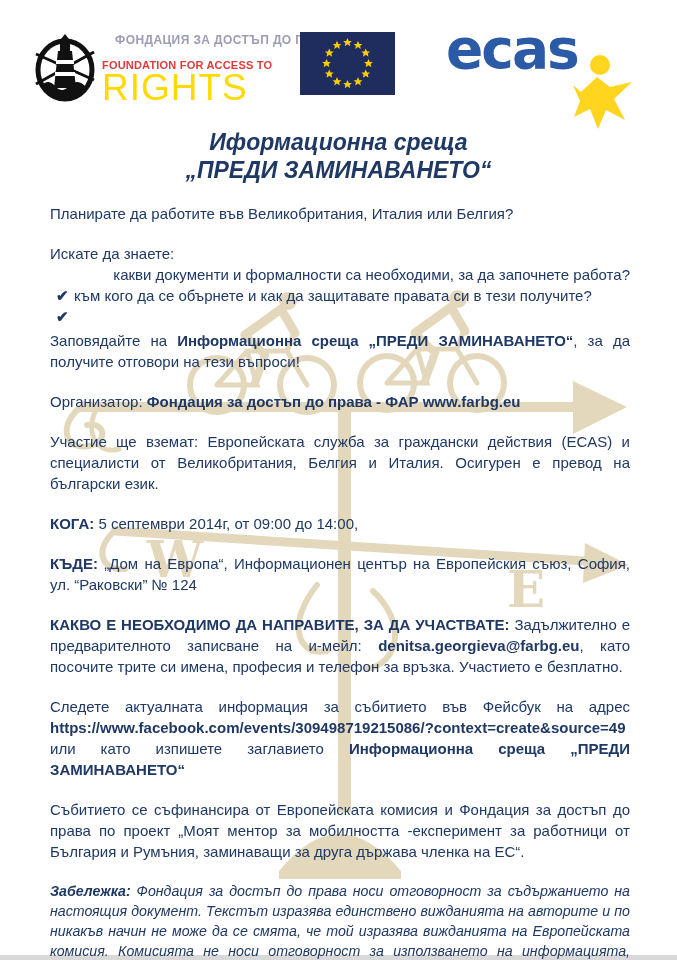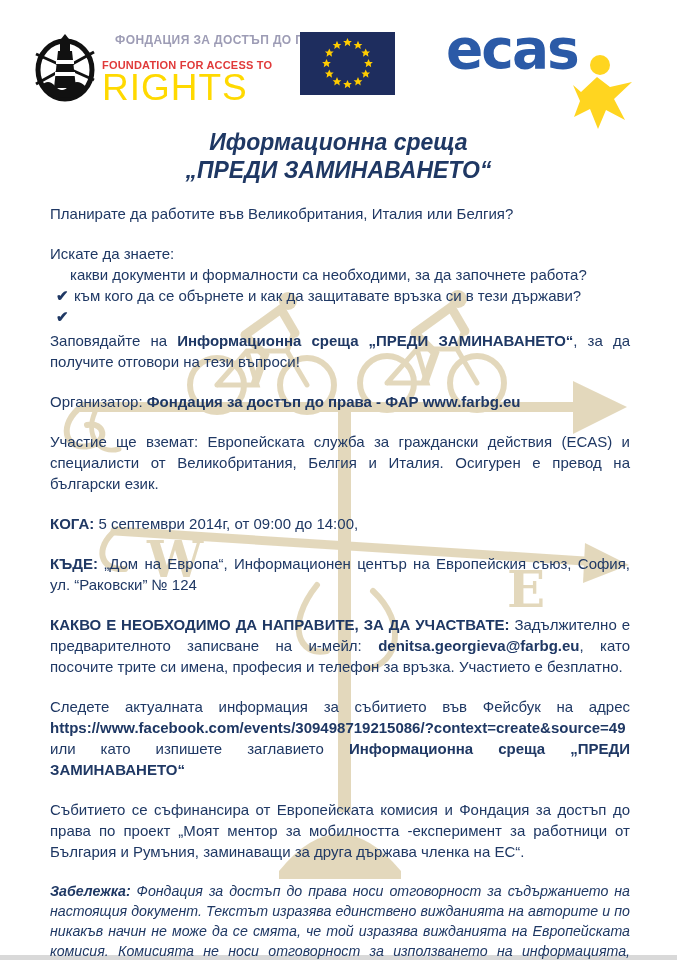--- a/index.html
+++ b/index.html
@@ -19,21 +19,21 @@
   .ecas-star{margin-left:-6px; margin-top:32px;}
   
   .title{margin-top:128px; text-align:center; font-size:23px; font-weight:bold; font-style:italic; line-height:28px;}
   
   .content{position:relative; z-index:2; margin:0 47px 0 50px; font-size:15px; line-height:21px;}
   .content p{margin:0;}
   .gap{margin-top:19px !important;}
   .just{text-align:justify;}
   .b{font-weight:bold;}
   .bi{font-weight:bold; }
-  .indent1{padding-left:20px;}
+  .indent1{padding-left:20px;text-align:right;}
   .checkrow{display:flex;}
   .check{width:18px; margin-left:6px; font-weight:bold; font-size:15px; flex:0 0 auto;}
   .note{font-style:italic; font-size:14.2px; line-height:20px;}
   .bottom-strip{position:absolute; left:0; right:0; bottom:0; height:5px; background:#d9d9d9;}
   
   .watermark{position:absolute; left:55px; top:285px; z-index:1; opacity:.5;}
   .wm{stroke:#c9b37c; fill:none; stroke-linecap:round;}
   .wmf{fill:#c9b37c; stroke:none;}
   .wmt{fill:#c9b37c; font-family:"DejaVu Serif", serif; font-weight:bold;}
 </style>
@@ -131,21 +131,21 @@
   </div>
 
   <div class="content">
 
     <p class="gap" style="margin-top:17px">Планирате да работите във Великобритания, Италия или Белгия?</p>
 
     <p class="gap">Искате да знаете:</p>
     <p class="indent1">какви документи и формалности са необходими, за да започнете работа?</p>
     <div class="checkrow">
       <span class="check">✔</span>
-      <span>към кого да се обърнете и как да защитавате връзка си в тези държави?</span>
+      <span>към кого да се обърнете и как да защитавате правата си в тези получите?</span>
     </div>
     <div class="checkrow">
       <span class="check">✔</span>
     </div>
 
     <p class="just" style="margin-top:3px"><span>Заповядайте на </span><span class="bi">Информационна среща „ПРЕДИ ЗАМИНАВАНЕТО“</span><span>, за да получите отговори на тези въпроси!</span></p>
 
     <p class="gap"><span>Организатор: </span><span class="b">Фондация за достъп до права  - ФАР  www.farbg.eu</span></p>
 
     <p class="gap just">Участие ще вземат: Европейската служба за граждански действия (ECAS) и специалисти от Великобритания, Белгия и Италия. Осигурен е превод на български език.</p>

